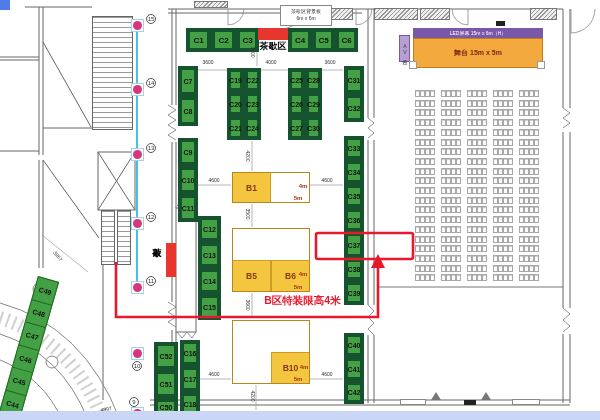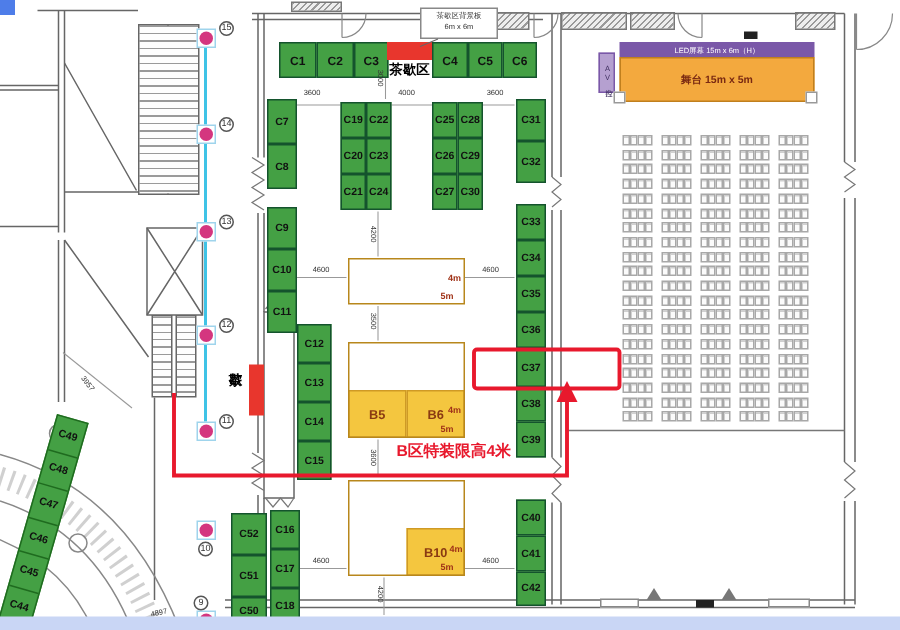--- a/index.html
+++ b/index.html
@@ -2,21 +2,21 @@
 <html><head>
 <meta charset="utf-8">
 <style>
   html,body{margin:0;padding:0;background:#fff;}
   #canvas{position:relative;width:600px;height:420px;background:#ffffff;overflow:hidden;
           font-family:"Liberation Sans","DejaVu Sans",sans-serif;}
   #canvas *{box-sizing:border-box;}
   svg.layer{position:absolute;left:0;top:0;pointer-events:none;}
   .booth{position:absolute;display:flex;align-items:center;justify-content:center;
          font-weight:bold;color:#111;}
-  .booth.green{background:#44a044;border:1px solid #14532d;font-size:7px;letter-spacing:0;}
+  .booth.green{background:#44a044;border:4px solid #14532d;font-size:7px;letter-spacing:0;}
   .booth.green.toprow{font-size:8px;}
   .booth.yellow{background:#f4c63f;border:1px solid #cf9a25;font-size:8.5px;color:#8a3a12;}
   .yblockframe{position:absolute;border:1px solid #b8871c;pointer-events:none;}
   .sizelabel{position:absolute;font-size:6px;font-weight:bold;color:#a03318;transform:translate(-50%,-50%);white-space:nowrap;}
   .dim{position:absolute;font-size:5px;color:#333;transform:translate(-50%,-50%);white-space:nowrap;}
   .hatch{position:absolute;border:1px solid #777;
          background:repeating-linear-gradient(135deg,#9a9a9a 0 1px,#eee 1px 3px);}
   .treads{position:absolute;border:1px solid #666;background:repeating-linear-gradient(180deg,#999 0 1px,#fdfdfd 1px 5px);}
   .mk-square{position:absolute;width:13px;height:13px;background:#fff;border:1.5px solid #9fd4ec;
              display:flex;align-items:center;justify-content:center;}
@@ -165,20 +165,21 @@
       <div class="booth green" style="left: 344px; top: 136px; width: 20px; height: 24px; position: absolute;">C33</div>
       <div class="booth green" style="left: 344px; top: 160px; width: 20px; height: 24px; position: absolute;">C34</div>
       <div class="booth green" style="left: 344px; top: 184px; width: 20px; height: 24px; position: absolute;">C35</div>
       <div class="booth green" style="left: 344px; top: 208px; width: 20px; height: 24px; position: absolute;">C36</div>
       <div class="booth green" style="left: 344px; top: 232px; width: 20px; height: 26px; position: absolute;">C37</div>
       <div class="booth green" style="left: 344px; top: 258px; width: 20px; height: 23px; position: absolute;">C38</div>
       <div class="booth green" style="left: 344px; top: 281px; width: 20px; height: 24px; position: absolute;">C39</div>
       <div class="booth green" style="left: 344px; top: 333px; width: 20px; height: 24px; position: absolute;">C40</div>
       <div class="booth green" style="left: 344px; top: 357px; width: 20px; height: 24px; position: absolute;">C41</div>
       <div class="booth green" style="left: 344px; top: 381px; width: 20px; height: 23px; position: absolute;">C42</div>
+      <div class="booth yellow" style="left: 232px; top: 172px; width: 39px; height: 31px; position: absolute;">B1</div>
       <div class="booth yellow" style="left: 232px; top: 260px; width: 39px; height: 32px; position: absolute;">B5</div>
       <div class="booth yellow" style="left: 271px; top: 260px; width: 39px; height: 32px; position: absolute;">B6</div>
       <div class="booth yellow" style="left: 271px; top: 352px; width: 39px; height: 32px; position: absolute;">B10</div>
       <div class="yblockframe" style="left: 232px; top: 172px; width: 78px; height: 31px; position: absolute;"></div>
       <div class="yblockframe" style="left: 232px; top: 228px; width: 78px; height: 64px; position: absolute;"></div>
       <div class="yblockframe" style="left: 232px; top: 320px; width: 78px; height: 64px; position: absolute;"></div>
       <div class="sizelabel" style="left: 303px; top: 186px; position: absolute;">4m</div>
       <div class="sizelabel" style="left: 298px; top: 198px; position: absolute;">5m</div>
       <div class="sizelabel" style="left: 303px; top: 274px; position: absolute;">4m</div>
       <div class="sizelabel" style="left: 298px; top: 287px; position: absolute;">5m</div>

